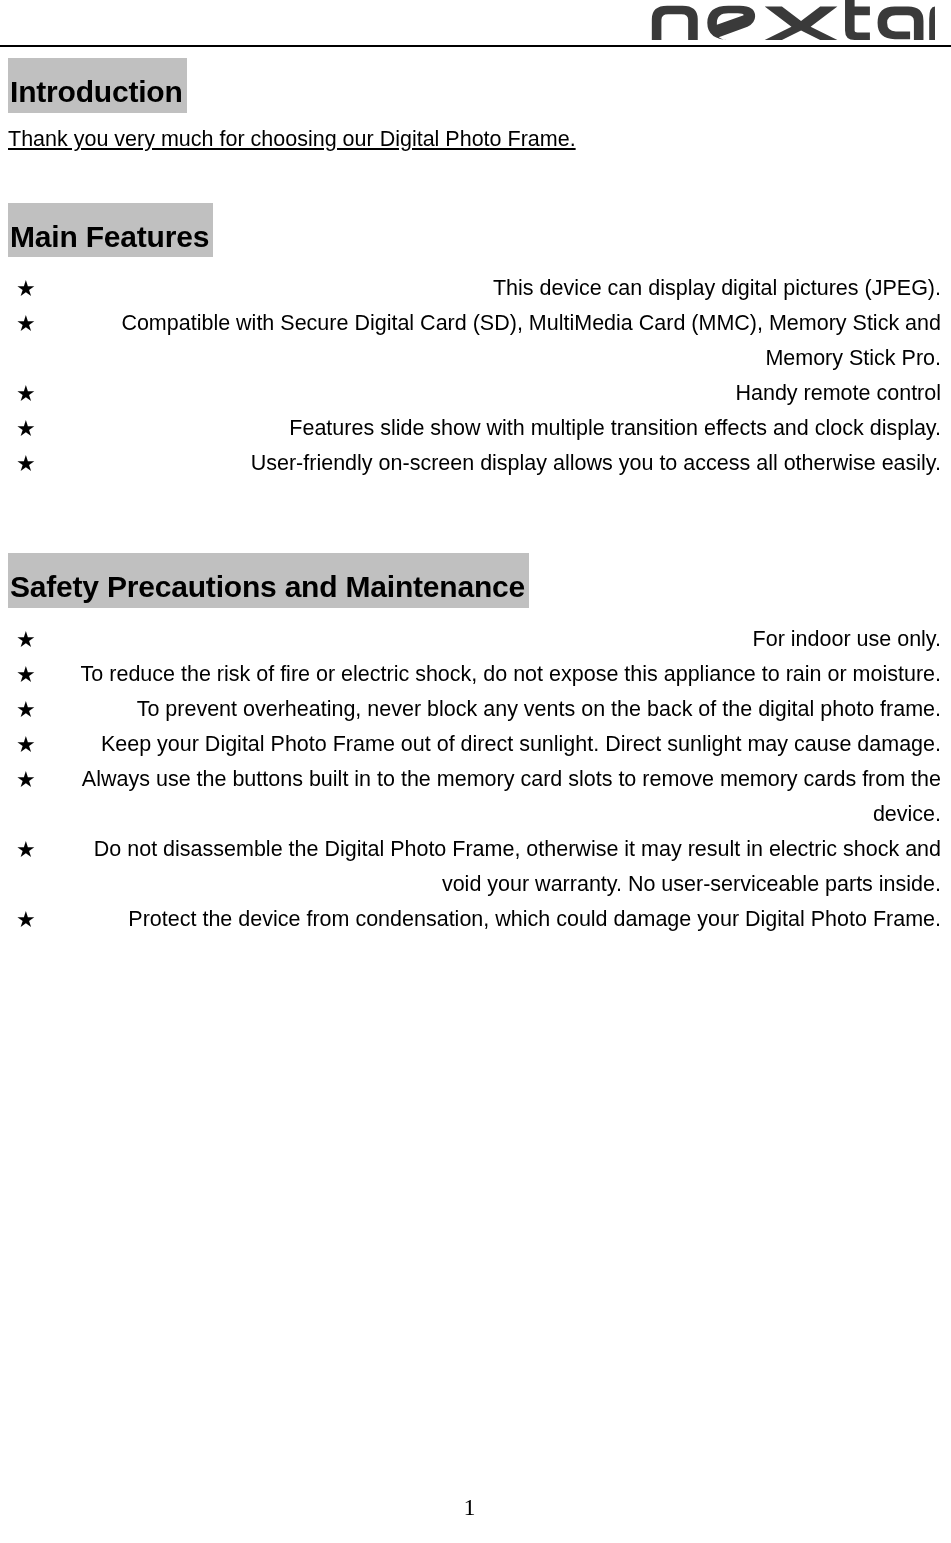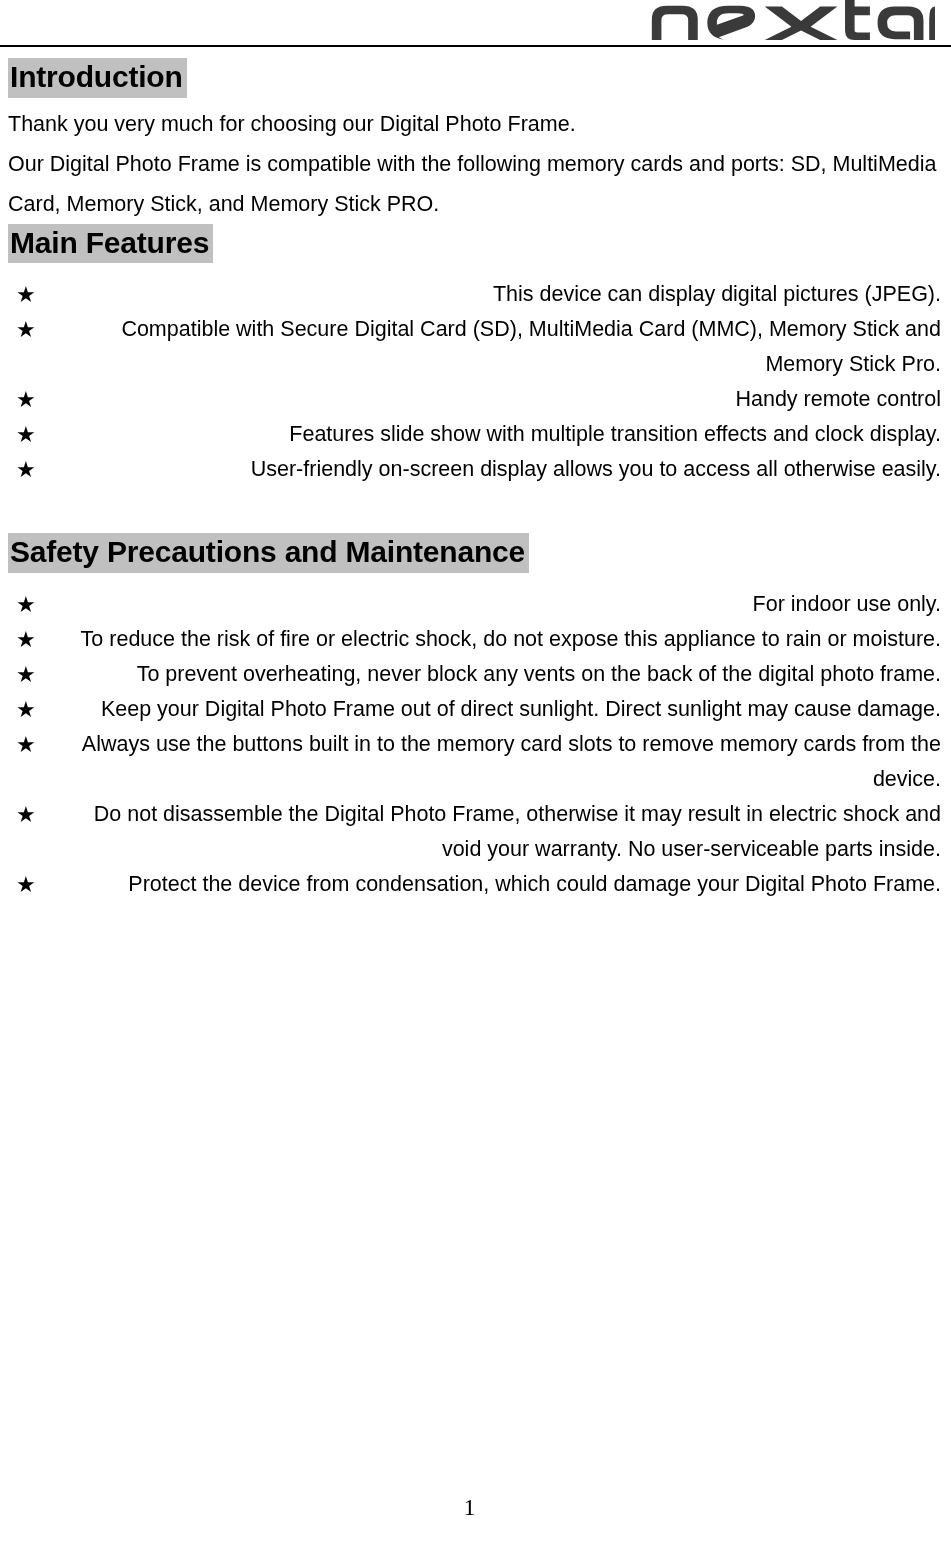--- a/index.html
+++ b/index.html
@@ -46,39 +46,39 @@
   }
 
   
   .section-heading {
     display: inline-block;
     background: #c0c0c0;
     font-weight: bold;
     font-size: 30px;
     line-height: 1.22;
     letter-spacing: -0.2px;
-    padding: 1px 4px 2px 2px;
+    padding: 16px 4px 2px 2px;
     margin: 0;
     white-space: nowrap;
   }
   .heading-wrap { margin: 0; padding: 0; }
 
   #heading-intro-wrap { margin-top: 10px; }
-  #heading-features-wrap { }
-  #heading-safety-wrap { margin-top: 46px; }
+  #heading-features-wrap { margin-top: 44px; }
+  #heading-safety-wrap { margin-top: 72px; }
 
   
   .body-block {
     font-size: 21.5px;
     line-height: 40px;
     margin: 0;
     padding: 0;
     max-width: 935px;
   }
-  #intro-block { margin-top: 6px; }
+  #intro-block { margin-top: 6px; text-decoration: underline; }
 
   .body-line {
     margin: 0;
     padding: 0;
     white-space: normal;
   }
 
   
   .bullet-list {
     list-style: none;
@@ -147,21 +147,20 @@
     </svg>
     <div class="header-rule"></div>
   </div>
 
   <div class="heading-wrap" id="heading-intro-wrap">
     <h1 class="section-heading">Introduction</h1>
   </div>
 
   <div class="body-block" id="intro-block">
     <p class="body-line">Thank you very much for choosing our Digital Photo Frame.</p>
-    <p class="body-line">Our Digital Photo Frame is compatible with the following memory cards and ports: SD, MultiMedia Card, Memory Stick, and Memory Stick PRO.</p>
   </div>
 
   <div class="heading-wrap" id="heading-features-wrap">
     <h1 class="section-heading">Main Features</h1>
   </div>
 
   <ul class="bullet-list" id="features-list">
     <li class="bullet-item">
       <span class="bullet-star">★</span>
       <span class="bullet-text">This device can display digital pictures (JPEG).</span>

